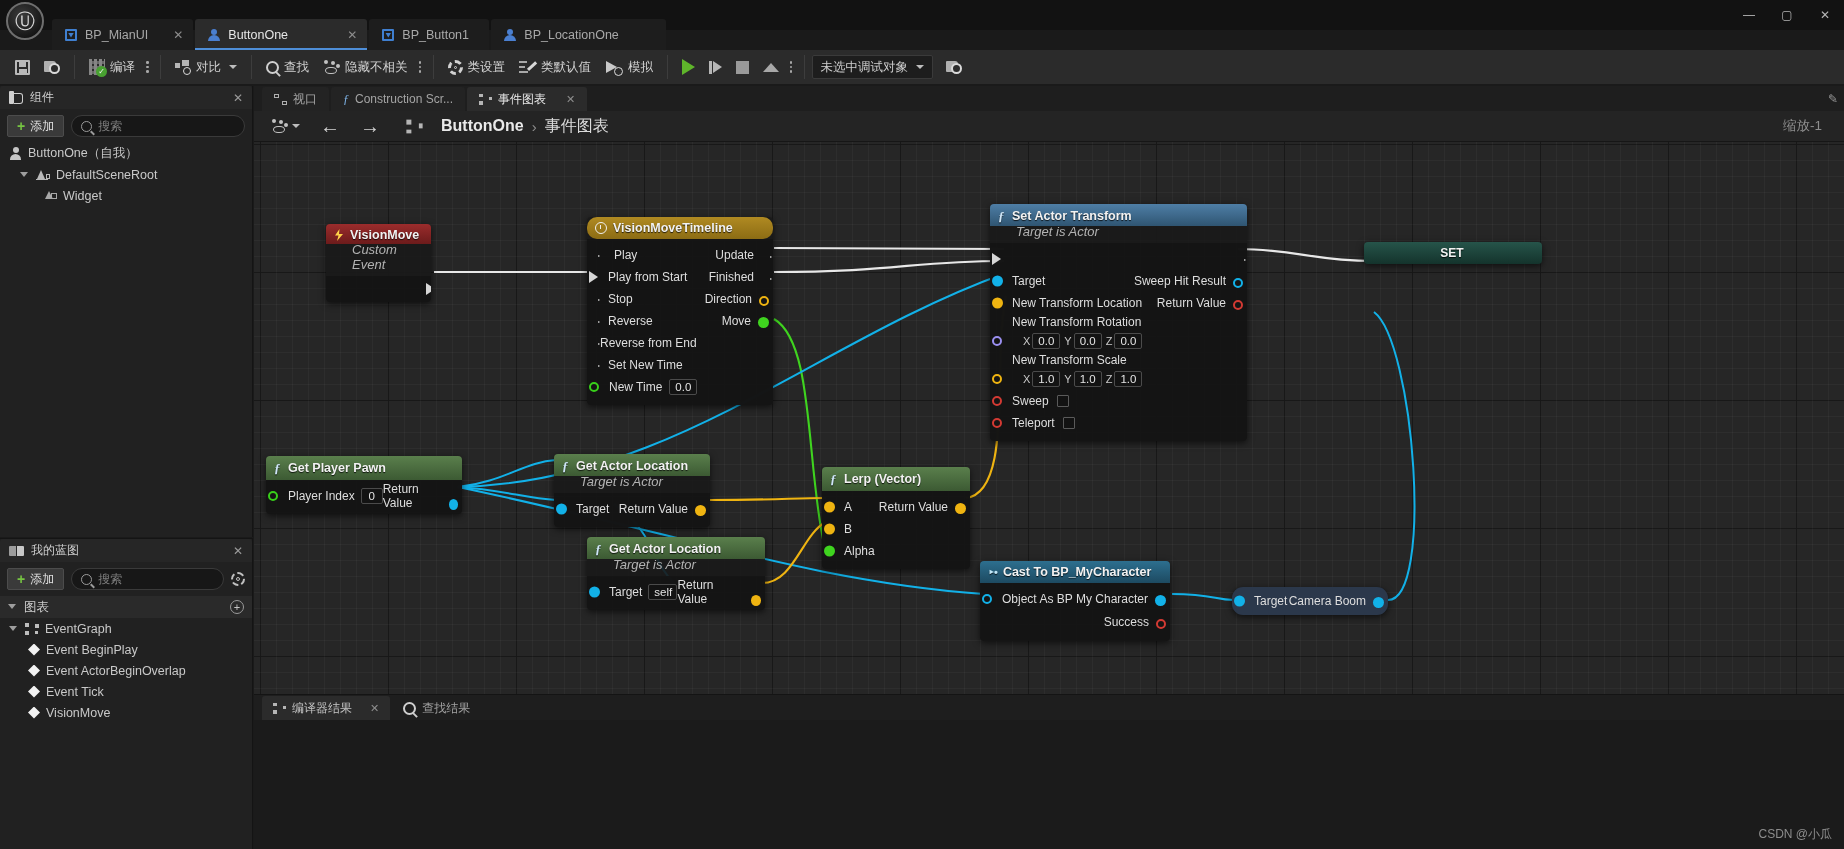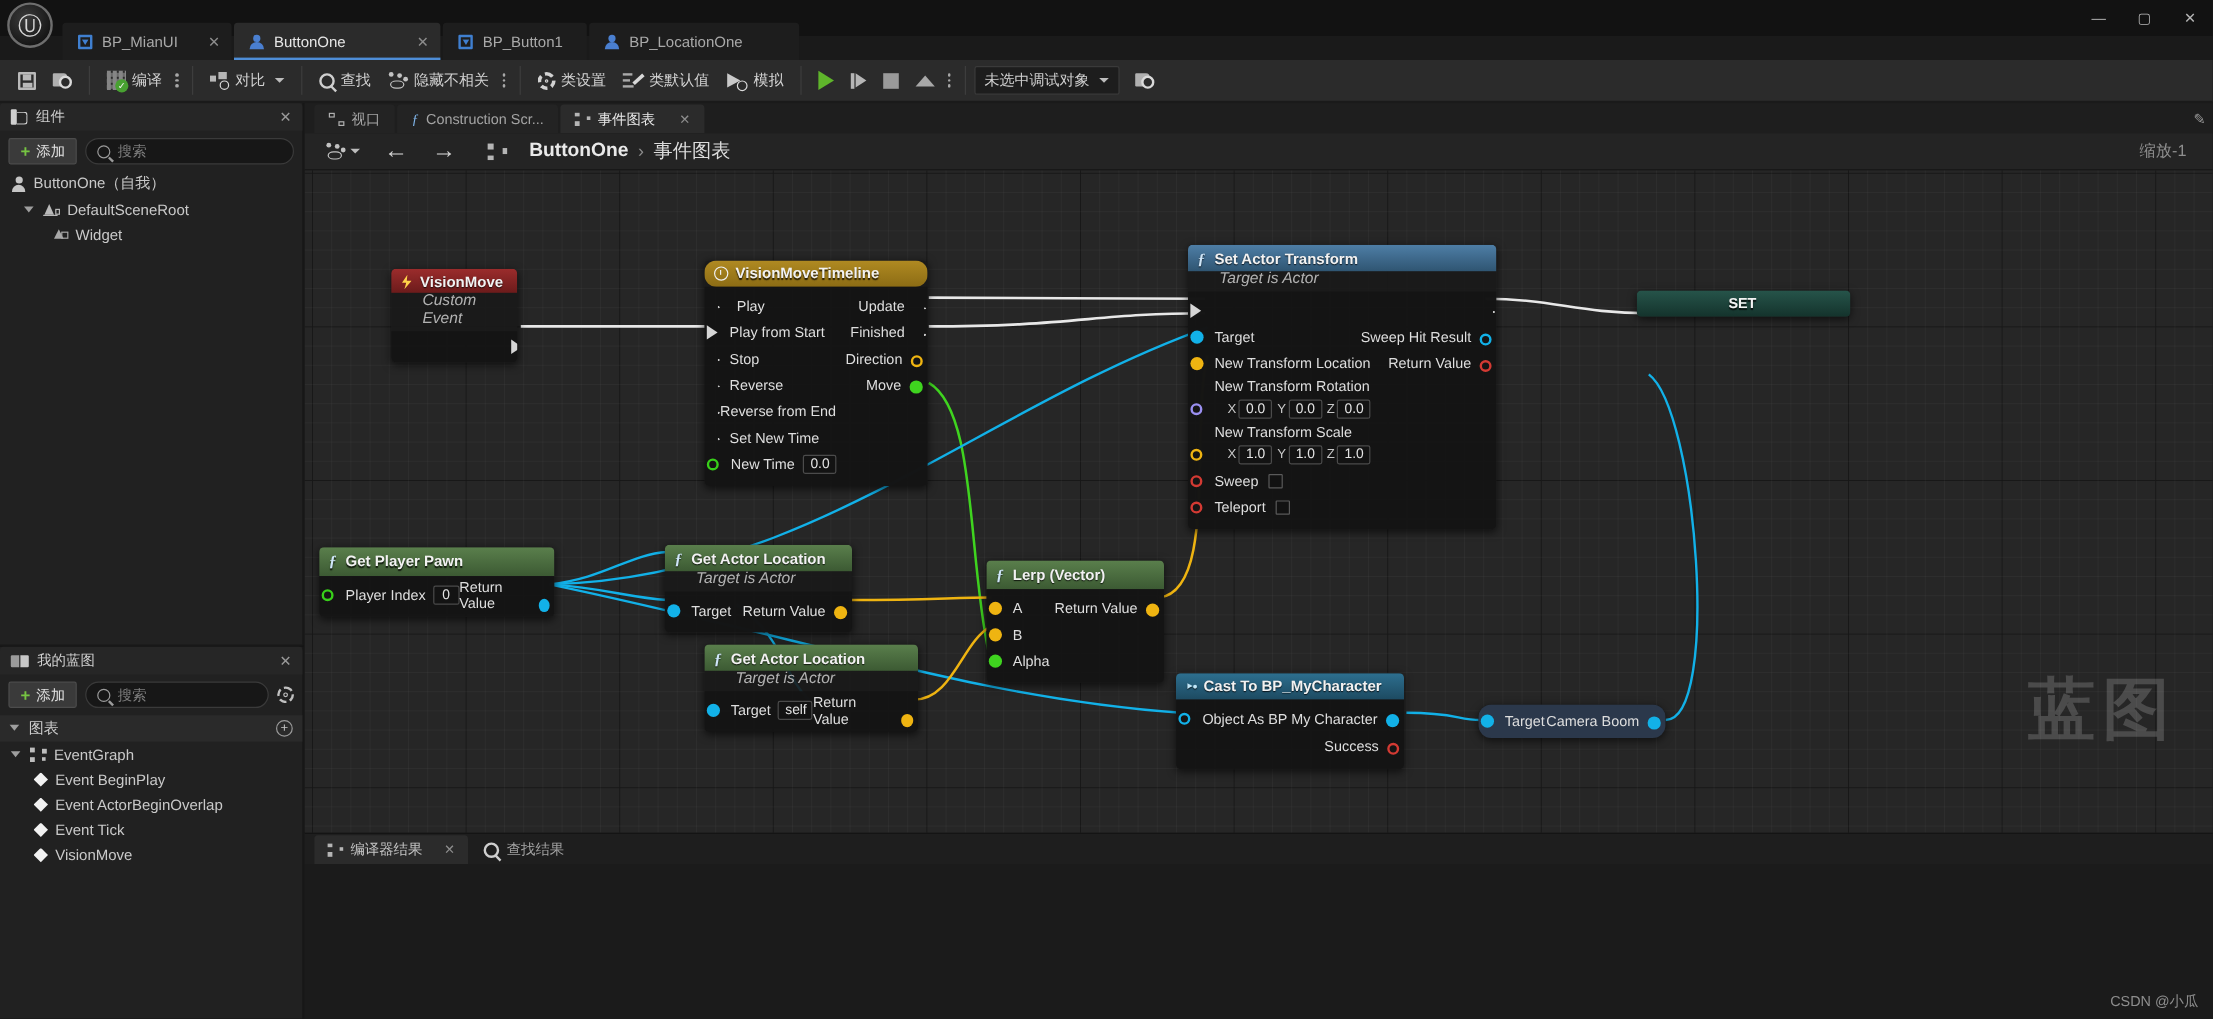--- a/index.html
+++ b/index.html
@@ -1003,21 +1003,20 @@
             </span>
           <span class="lbl" style="margin-left:11px">Target</span>
           <span class="rgt">
             <span>Camera Boom</span>
             <span class="dot blue" style="margin-right:-7px"></span>
           </span>
         </div>
       </div>
     </div>
 
-    <div class="watermark">蓝图</div>
   </div>
 
   <div class="bottombar">
     <div class="bb-tabs">
       <div class="bb-tab">
         <span class="ico-compiler">
             <i></i>
             <i></i>
             <i></i>
           </span>

